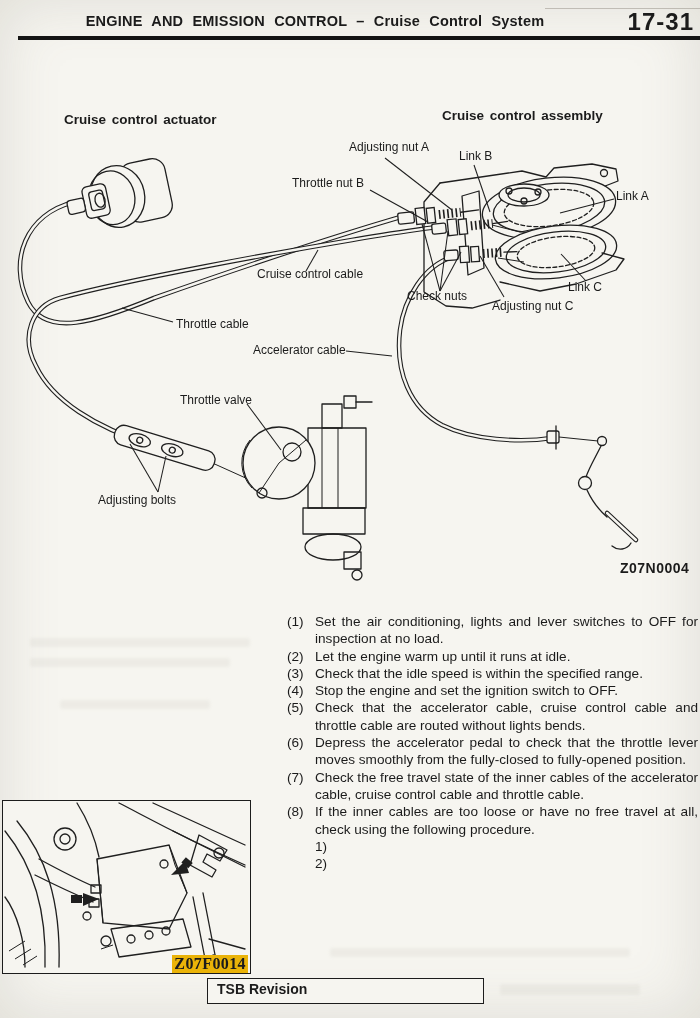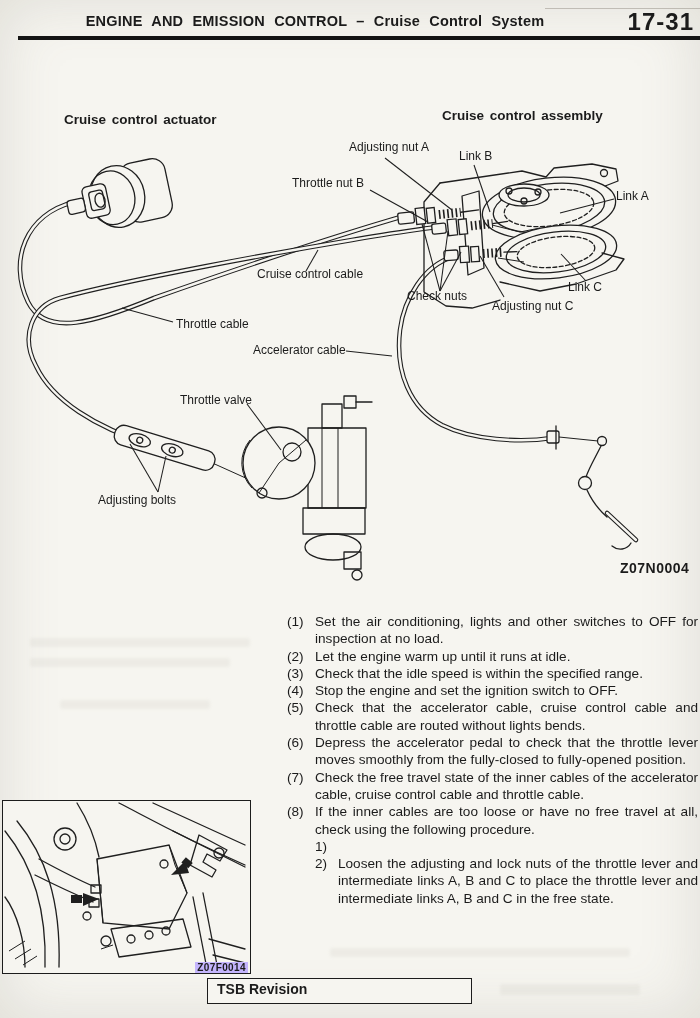--- a/index.html
+++ b/index.html
@@ -34,25 +34,25 @@
   svg .paperfill{fill:#f6f5f0;stroke:#1f1f1f;stroke-width:1.3;}
   
   .instructions{left:287px;top:613px;width:411px;font-size:13.6px;line-height:17.3px;}
   .ins{display:flex;}
   .ins .num{flex:0 0 28px;}
   .ins .txt{flex:1;text-align:justify;}
   .ins.sub{padding-left:28px;}
   .ins.sub .num{flex:0 0 23px;}
   
   .inset{left:2px;top:800px;width:247px;height:172px;border:1.6px solid #1c1c1c;background:#f6f5f0;}
-  .inset-figid{position:absolute;right:2px;bottom:0;font-size:10px;font-weight:bold;
-    background:#c4b5fd;padding:0 2px;letter-spacing:.4px;}
+  .inset-figid{position:absolute;right:2px;bottom:0;font-size:16px;font-weight:bold;
+    background:#eab308;padding:0 2px;letter-spacing:.4px;font-family:Liberation Serif, serif;}
   
   .tsb{left:207px;top:978px;width:254px;height:22px;border:1.6px solid #1c1c1c;
-    font-size:14px;font-weight:bold;padding:2px 0 0 9px;box-sizing:content-box;background:#f6f5f0;}
+    font-size:14px;font-weight:bold;padding:2px 12px 0 9px;box-sizing:content-box;background:#f6f5f0;}
   
   .bleed{background:#b9b6aa;opacity:.14;filter:blur(1.6px);border-radius:2px;}
 </style>
 </head>
 <body>
 
 <div class="page">
 
   <div class="abs hdr-artifact"></div>
   <div class="abs hdr-title">ENGINE AND EMISSION CONTROL – Cruise Control System</div>
@@ -211,21 +211,21 @@
   <div class="abs dlabel" style="left:568px;top:280px;">Link C</div>
   <div class="abs dlabel" style="left:176px;top:317px;">Throttle cable</div>
   <div class="abs dlabel" style="left:253px;top:343px;text-align:right;">Accelerator cable</div>
   <div class="abs dlabel" style="left:180px;top:393px;">Throttle valve</div>
   <div class="abs dlabel" style="left:98px;top:493px;">Adjusting bolts</div>
   <div class="abs figid" style="left:620px;top:560px;">Z07N0004</div>
 
   <div class="abs instructions">
     <div class="ins">
         <span class="num">(1)</span>
-        <span class="txt">Set the air conditioning, lights and other switches to OFF for inspection at no load.</span>
+        <span class="txt">Set the air conditioning, lights and lever switches to OFF for inspection at no load.</span>
       </div>
     <div class="ins">
         <span class="num">(2)</span>
         <span class="txt">Let the engine warm up until it runs at idle.</span>
       </div>
     <div class="ins">
         <span class="num">(3)</span>
         <span class="txt">Check that the idle speed is within the specified range.</span>
       </div>
     <div class="ins">
@@ -246,21 +246,20 @@
       </div>
     <div class="ins">
         <span class="num">(8)</span>
         <span class="txt">If the inner cables are too loose or have no free travel at all, check using the following procedure.</span>
       </div>
     <div class="ins sub">
         <span class="num">1)</span>
       </div>
     <div class="ins sub">
         <span class="num">2)</span>
-        <span class="txt">Loosen the adjusting and lock nuts of the throttle lever and intermediate links A, B and C to place the throttle lever and intermediate links A, B and C in the free state.</span>
       </div>
   </div>
 
   <div class="abs inset">
     <svg width="244" height="169" viewBox="0 0 244 169">
       <g>
 
         <path class="ln" d="M116,2 C140,14 170,32 242,64"></path>
         <path class="ln" d="M150,2 L242,44"></path>
         <path class="ln" d="M170,30 L242,66"></path>

